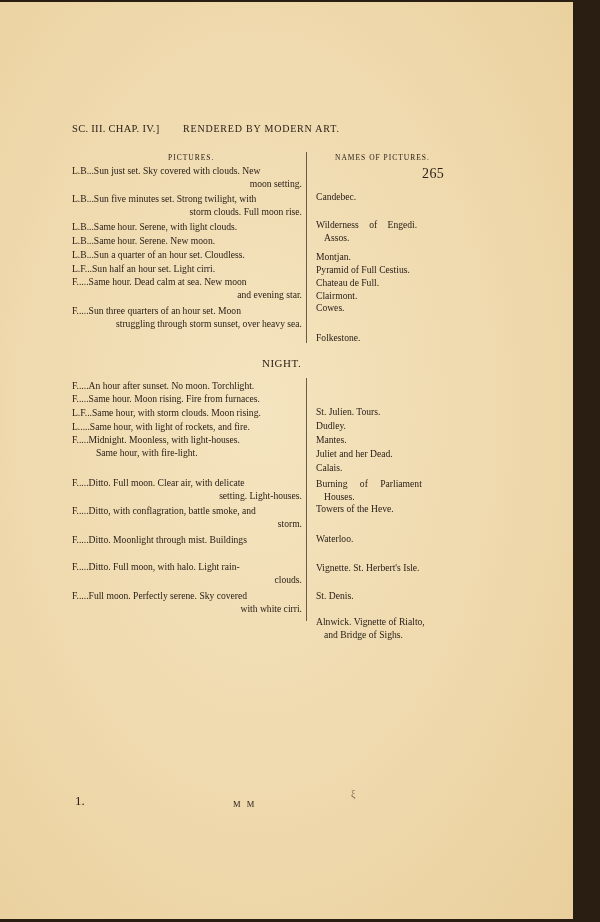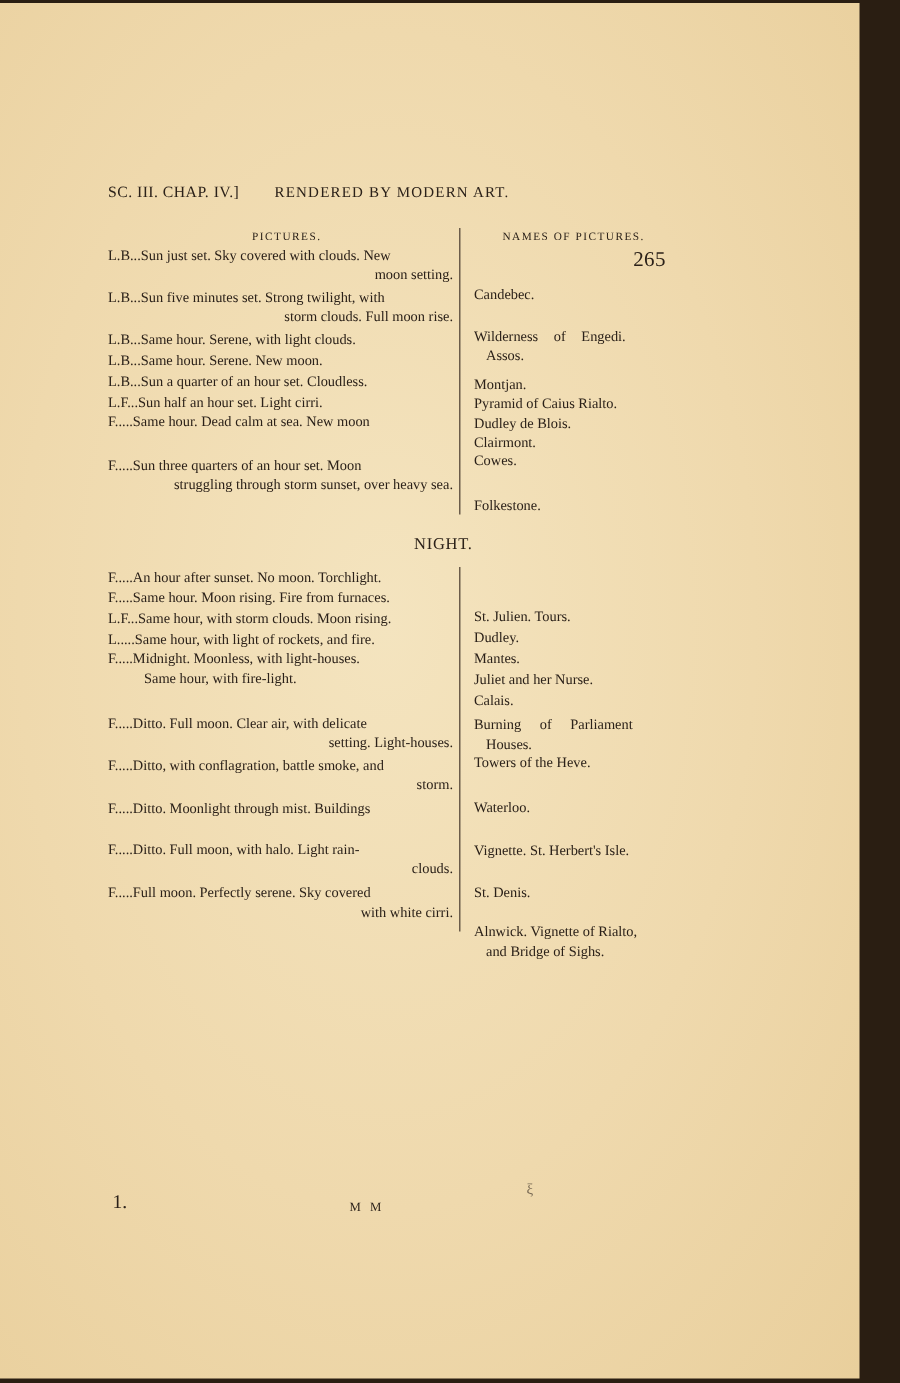--- a/index.html
+++ b/index.html
@@ -29,21 +29,21 @@
     .divider { position: absolute; left: 306px; width: 1px; background: #6b5c4a; }
 
     .rows { position: absolute; left: 72px; width: 372px; }
     .row { position: absolute; left: 0; width: 372px; font-size: 9.6px; line-height: 13px; }
     .row .fx { position: absolute; left: 0; width: 230px; }
     .row .fx .code { display: inline; }
     .row .fx .cont { display: block; padding-left: 52px; text-align: right; }
     .row .nm { position: absolute; left: 244px; width: 126px; margin-top: 26px; }
     .row .nm .cont { display: block; padding-left: 8px; }
 
-    .night { position: absolute; top: 355px; left: 276px; font-size: 11px; letter-spacing: 0.5px; text-align: center; }
+    .night { position: absolute; top: 355px; left: 262px; font-size: 11px; letter-spacing: 0.5px; text-align: center; }
 
     .foot-sig { position: absolute; top: 791px; left: 75px; font-size: 13px; }
     .foot-mm { position: absolute; top: 797px; left: 233px; font-size: 8.5px; letter-spacing: 2px; }
     .foot-mark { position: absolute; top: 786px; left: 351px; font-size: 10px; color: #7a6b55; }
   </style>
 </head>
 <body>
 
 <div class="page">
 
@@ -67,32 +67,32 @@
     <div class="row" style="top:190px">
       <div class="fx"><span class="code">L.B...</span><span>Sun five minutes set.  Strong twilight, with</span><span class="cont">storm clouds.  Full moon rise.</span></div>
       <div class="nm"><span style="word-spacing:8px">Wilderness   of   Engedi.</span><span class="cont">Assos.</span></div>
     </div>
     <div class="row" style="top:218px">
       <div class="fx"><span class="code">L.B...</span><span>Same hour.  Serene, with light clouds.</span></div>
       <div class="nm" style="top:4px"><span>Montjan.</span></div>
     </div>
     <div class="row" style="top:232px">
       <div class="fx"><span class="code">L.B...</span><span>Same hour.  Serene.  New moon.</span></div>
-      <div class="nm" style="top:3px"><span>Pyramid of Caius Rialto.</span></div>
+      <div class="nm" style="top:3px"><span>Pyramid of Full Cestius.</span></div>
     </div>
     <div class="row" style="top:246px">
       <div class="fx"><span class="code">L.B...</span><span>Sun a quarter of an hour set.  Cloudless.</span></div>
-      <div class="nm" style="top:2px"><span>Dudley de Blois.</span></div>
+      <div class="nm" style="top:2px"><span>Chateau de Full.</span></div>
     </div>
     <div class="row" style="top:260px">
       <div class="fx"><span class="code">L.F...</span><span>Sun half an hour set.  Light cirri.</span></div>
       <div class="nm" style="top:1px"><span>Clairmont.</span></div>
     </div>
     <div class="row" style="top:273px">
-      <div class="fx"><span class="code">F.....</span><span>Same hour.  Dead calm at sea.  New moon</span></div>
+      <div class="fx"><span class="code">F.....</span><span>Same hour.  Dead calm at sea.  New moon</span><span class="cont" style="padding-left:26px">and evening star.</span></div>
       <div class="nm"><span>Cowes.</span></div>
     </div>
     <div class="row" style="top:302px">
       <div class="fx"><span class="code">F.....</span><span>Sun three quarters of an hour set.  Moon</span><span class="cont" style="padding-left:36px">struggling through storm sunset, over heavy sea.</span></div>
       <div class="nm" style="top:1px"><span>Folkestone.</span></div>
     </div>
   </div>
 
   <div class="night">NIGHT.</div>
 
@@ -104,21 +104,21 @@
     <div class="row" style="top:390px">
       <div class="fx"><span class="code">F.....</span><span>Same hour.  Moon rising.  Fire from furnaces.</span></div>
       <div class="nm" style="top:1px"><span>Dudley.</span></div>
     </div>
     <div class="row" style="top:404px">
       <div class="fx"><span class="code">L.F...</span><span>Same hour, with storm clouds.  Moon rising.</span></div>
       <div class="nm" style="top:1px"><span>Mantes.</span></div>
     </div>
     <div class="row" style="top:418px">
       <div class="fx"><span class="code">L.....</span><span>Same hour, with light of rockets, and fire.</span></div>
-      <div class="nm" style="top:1px"><span>Juliet and her Nurse.</span></div>
+      <div class="nm" style="top:1px"><span>Juliet and her Dead.</span></div>
     </div>
     <div class="row" style="top:431px">
       <div class="fx"><span class="code">F.....</span><span>Midnight.  Moonless, with light-houses.</span></div>
       <div class="nm" style="top:2px"><span>Calais.</span></div>
     </div>
     <div class="row" style="top:444px">
       <div class="fx" style="padding-left:24px"><span>Same hour, with fire-light.</span></div>
       <div class="nm" style="top:5px"><span style="word-spacing:10px">Burning   of   Parliament</span><span class="cont">Houses.</span></div>
     </div>
     <div class="row" style="top:474px">

